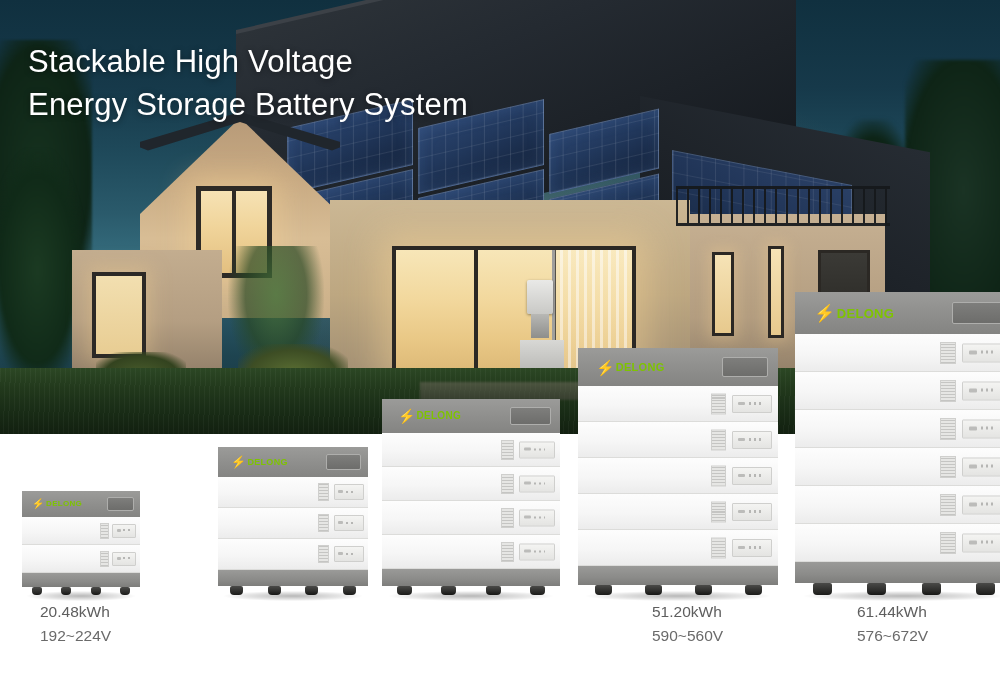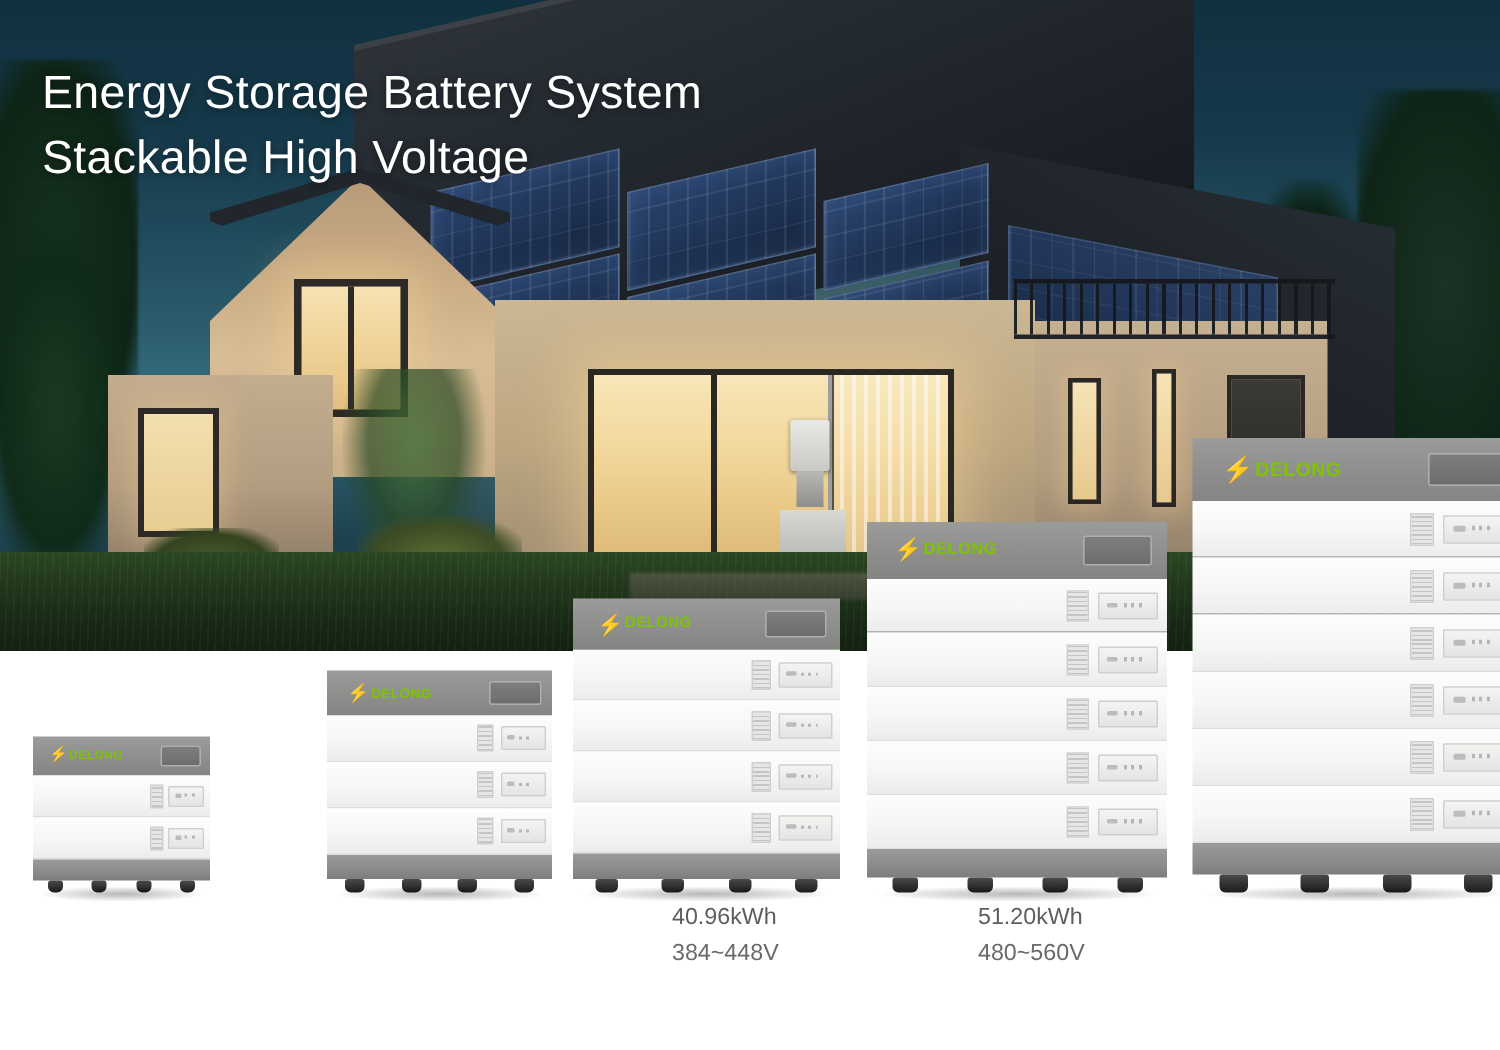--- a/index.html
+++ b/index.html
@@ -449,22 +449,22 @@
     </div>
 
     <div class="lawn"></div>
     <div class="lawn-tex"></div>
     <div class="path"></div>
   </div>
 
   <div class="caption-band"></div>
 
   <div class="headline">
+    <div class="h-line">Stackable High Voltage</div>
     <div class="h-line">Energy Storage Battery System</div>
-    <div class="h-line">Stackable High Voltage</div>
   </div>
 
   <div class="units">
       <div class="unit" style="left: 22px; width: 118px;">
         <div class="unit-inner">
           <div class="u-head" style="height: 26px;">
             <div class="u-logo">
               <span class="bolt" style="font-size: 10px; color: rgb(126, 196, 0);">⚡</span>
               <span class="word" style="font-size: 8px; color: rgb(126, 196, 0);">DELONG</span>
             </div>
@@ -642,23 +642,27 @@
             <div class="u-foot" style="width: 19px; height: 100%;"></div>
             <div class="u-foot" style="width: 19px; height: 100%;"></div>
             <div class="u-foot" style="width: 19px; height: 100%;"></div>
           </div>
           <div class="u-shadow" style="height: 10px; bottom: -6px;"></div>
         </div>
       </div>
     </div>
 
   <div class="captions">
-      <div class="cap" style="left: 448px;">
-        <div>40.96kWh</div>
-        <div class="cap-v">384~448V</div>
+      <div class="cap" style="left: 40px;">
+        <div>20.48kWh</div>
+        <div class="cap-v">192~224V</div>
       </div>
       <div class="cap" style="left: 652px;">
         <div>51.20kWh</div>
-        <div class="cap-v">480~560V</div>
+        <div class="cap-v">590~560V</div>
+      </div>
+      <div class="cap" style="left: 857px;">
+        <div>61.44kWh</div>
+        <div class="cap-v">576~672V</div>
       </div>
     </div>
 
 </div>
 
 </body></html>

